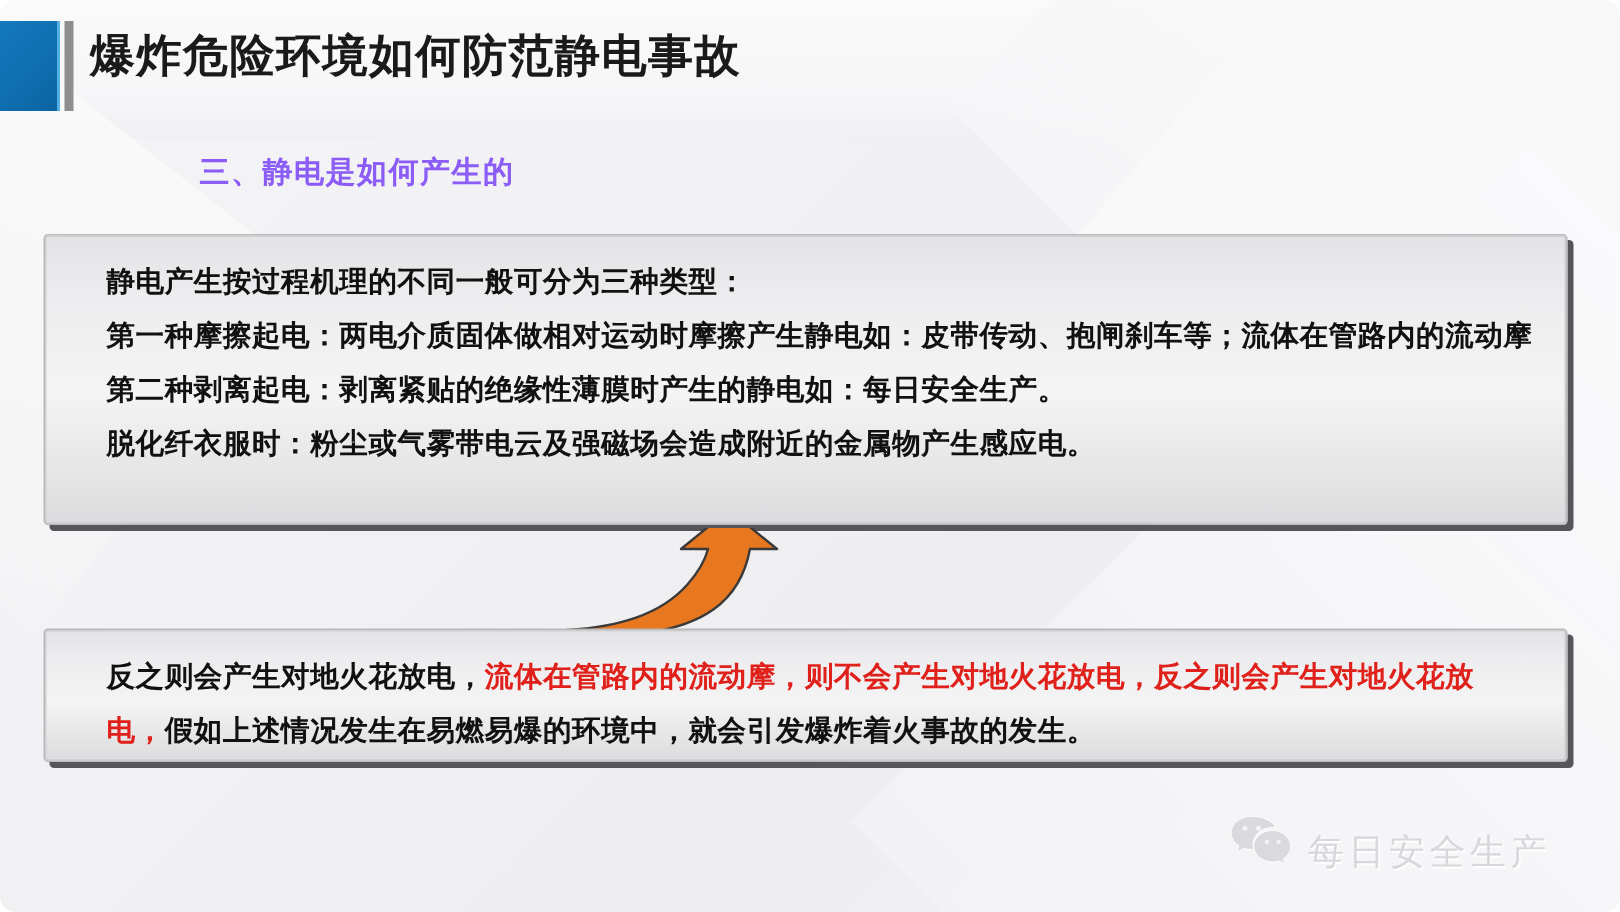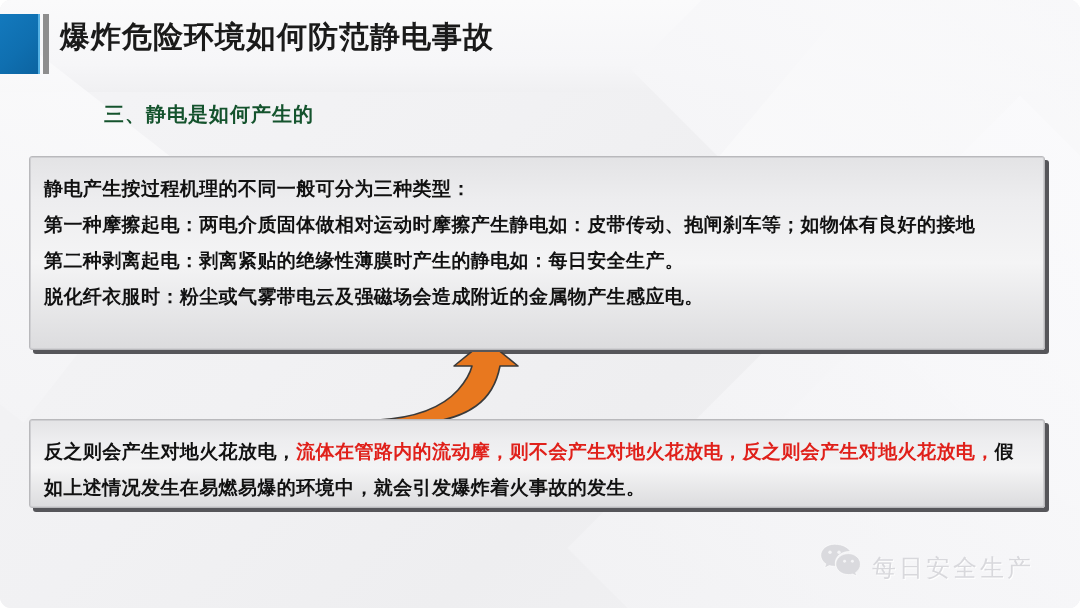--- a/index.html
+++ b/index.html
@@ -93,24 +93,24 @@
     left: 60px; top: 17px;
     font-size: 30px;
     font-weight: bold;
     color: #1a1a1a;
     letter-spacing: 1px;
     white-space: nowrap;
   }
 
   .section-head {
     position: absolute;
-    left: 104px; top: 101px;
+    left: 133px; top: 101px;
     font-size: 20px;
     font-weight: bold;
-    color: #14532d;
+    color: #8b5cf6;
     letter-spacing: 1px;
     white-space: nowrap;
   }
 
   
   .box {
     position: absolute;
     background: linear-gradient(180deg,#e3e3e5 0%, #ededef 22%, #f4f4f5 55%, #dcdcde 100%);
     border: 1px solid #b9b9bc;
     border-radius: 3px;
@@ -121,20 +121,21 @@
     left: 29px; top: 156px;
     width: 1016px; height: 194px;
   }
   #box-concl {
     left: 29px; top: 419px;
     width: 1016px; height: 89px;
   }
 
   .box-inner {
     padding: 14px 28px 0 14px;
+    margin-left: 27px;
   }
   .line {
     font-size: 19px;
     font-weight: bold;
     color: #111111;
     line-height: 36px;
     white-space: nowrap;
     letter-spacing: .4px;
   }
   .wrapline {
@@ -186,21 +187,21 @@
 
   <div class="hdr-square"></div>
   <div class="hdr-bar"></div>
   <div class="hdr-title">爆炸危险环境如何防范静电事故</div>
 
   <div class="section-head">三、静电是如何产生的</div>
 
   <div class="box" id="box-main">
     <div class="box-inner">
       <div class="line">静电产生按过程机理的不同一般可分为三种类型：</div>
-      <div class="line">第一种摩擦起电：两电介质固体做相对运动时摩擦产生静电如：皮带传动、抱闸刹车等；如物体有良好的接地</div>
+      <div class="line">第一种摩擦起电：两电介质固体做相对运动时摩擦产生静电如：皮带传动、抱闸刹车等；流体在管路内的流动摩</div>
       <div class="line">第二种剥离起电：剥离紧贴的绝缘性薄膜时产生的静电如：每日安全生产。</div>
       <div class="line">脱化纤衣服时：粉尘或气雾带电云及强磁场会造成附近的金属物产生感应电。</div>
     </div>
   </div>
 
   <div class="arrow">
     <svg width="160" height="72" viewBox="0 0 160 72" xmlns="http://www.w3.org/2000/svg">
       <path d="M6 66 C 40 64, 68 56, 86 36 C 94 27, 98 20, 100 12 L 82 12 L 114 -14 L 146 12 L 128 12 C 125 28, 118 42, 104 52 C 82 68, 44 72, 6 70 Z" transform="translate(0,2)" fill="#e8781f" stroke="#3a3a3a" stroke-width="1.6" stroke-linejoin="round"></path>
     </svg>
   </div>

